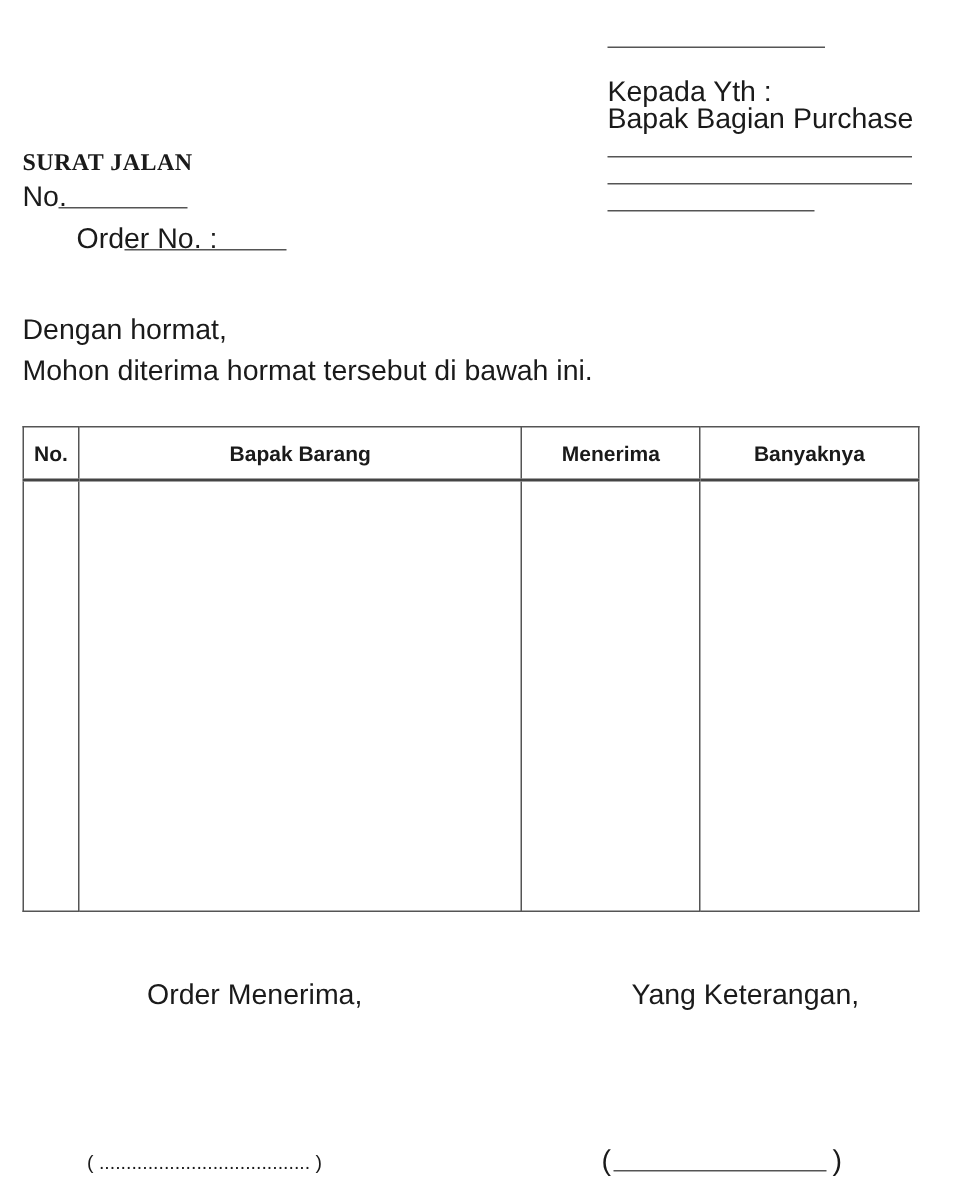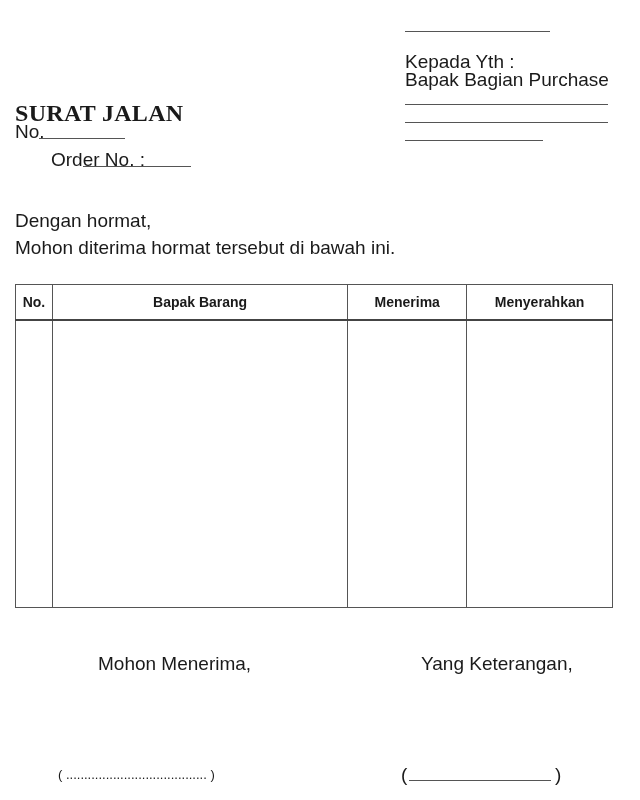--- a/index.html
+++ b/index.html
@@ -1,21 +1,21 @@
 <!DOCTYPE html>
 <html><head>
 <meta charset="utf-8">
 <style>
   html, body { margin:0; padding:0; background:#ffffff; }
   body { width:640px; height:800px; position:relative; overflow:hidden;
          font-family:"Liberation Sans", sans-serif; color:#1a1a1a; }
   .abs { position:absolute; }
   .txt { font-size:19px; white-space:nowrap; line-height:16px; }
   .hline { position:absolute; height:0; border-top:1px solid #555; }
-  .title { font-family:"Liberation Serif", serif; font-weight:bold; font-size:24px; letter-spacing:0.3px; }
+  .title { font-family:"Liberation Serif", serif; font-weight:bold; font-size:16px; letter-spacing:0.3px; }
   table.items { position:absolute; left:15px; top:284px; width:598px; height:324px;
                 border-collapse:collapse; }
   table.items th, table.items td { border:1px solid #555; }
   table.items th { height:34px; font-size:14px; font-weight:bold; text-align:center;
                    border-bottom:2px solid #444; padding:0; }
   table.items td { padding:0; }
 </style>
 </head>
 <body>
 
@@ -41,32 +41,32 @@
     <col style="width:37px">
     <col style="width:296px">
     <col style="width:119px">
     <col style="width:146px">
   </colgroup>
   <thead>
     <tr>
       <th>No.</th>
       <th>Bapak Barang</th>
       <th>Menerima</th>
-      <th>Menyerahkan</th>
+      <th>Banyaknya</th>
     </tr>
   </thead>
   <tbody>
     <tr>
       <td></td>
       <td></td>
       <td></td>
       <td></td>
     </tr>
   </tbody>
 </table>
 
-<div class="abs txt" style="left:98px; top:656px;">Mohon Menerima,</div>
+<div class="abs txt" style="left:98px; top:656px;">Order Menerima,</div>
 <div class="abs txt" style="left:58px; top:767px; font-size:13px;">( ....................................... )</div>
 
 <div class="abs txt" style="left:421px; top:656px;">Yang Keterangan,</div>
 <div class="abs txt" style="left:401px; top:767px;">(</div>
 <div class="hline" style="left:409px; top:780px; width:142px;"></div>
 <div class="abs txt" style="left:555px; top:767px;">)</div>
 
 </body></html>

